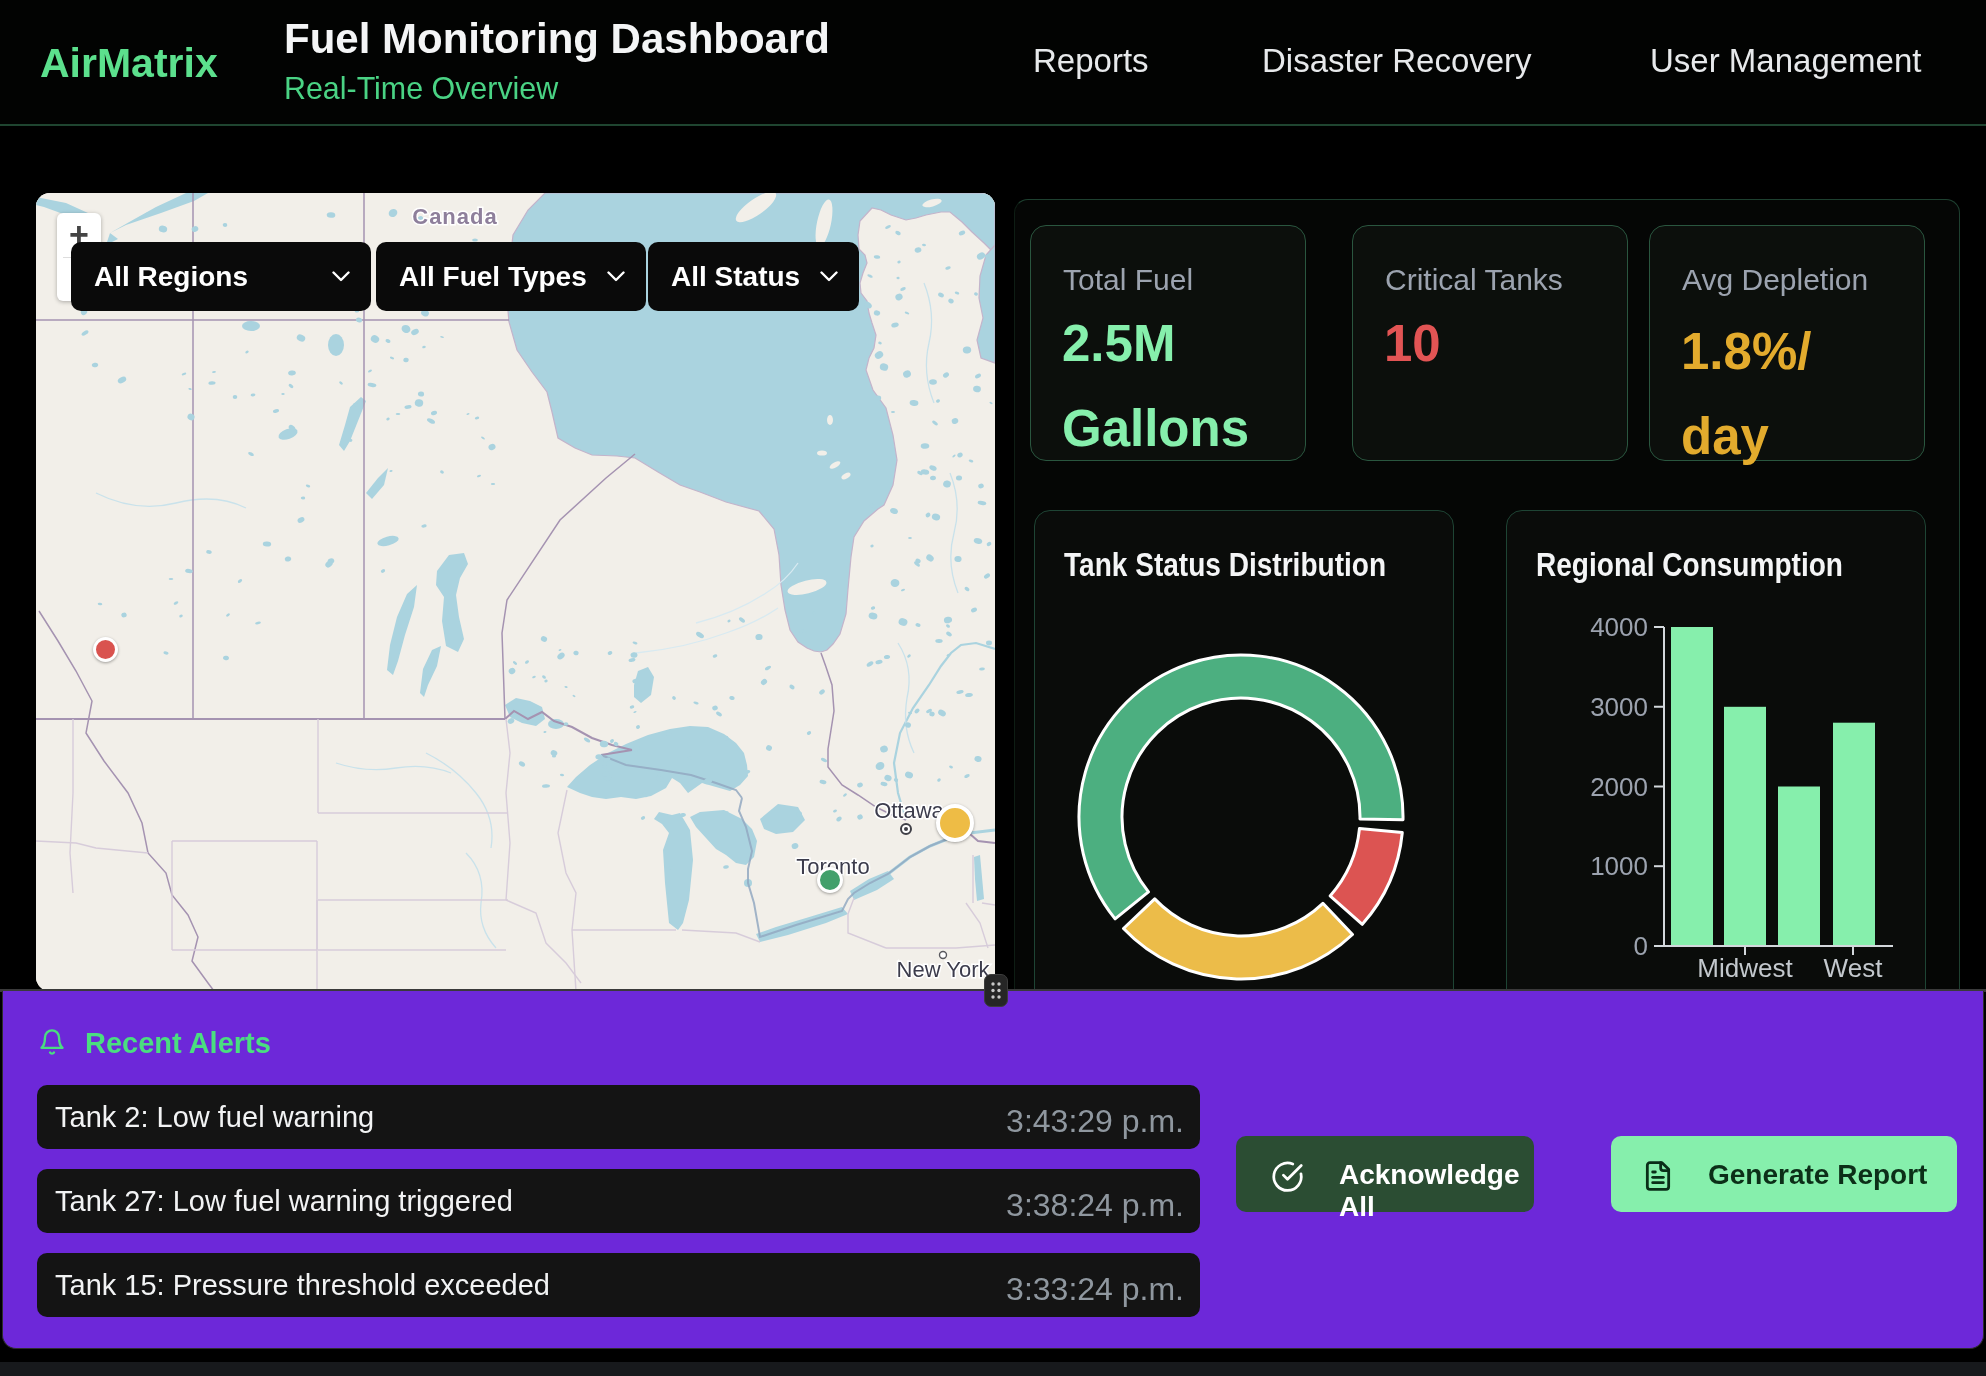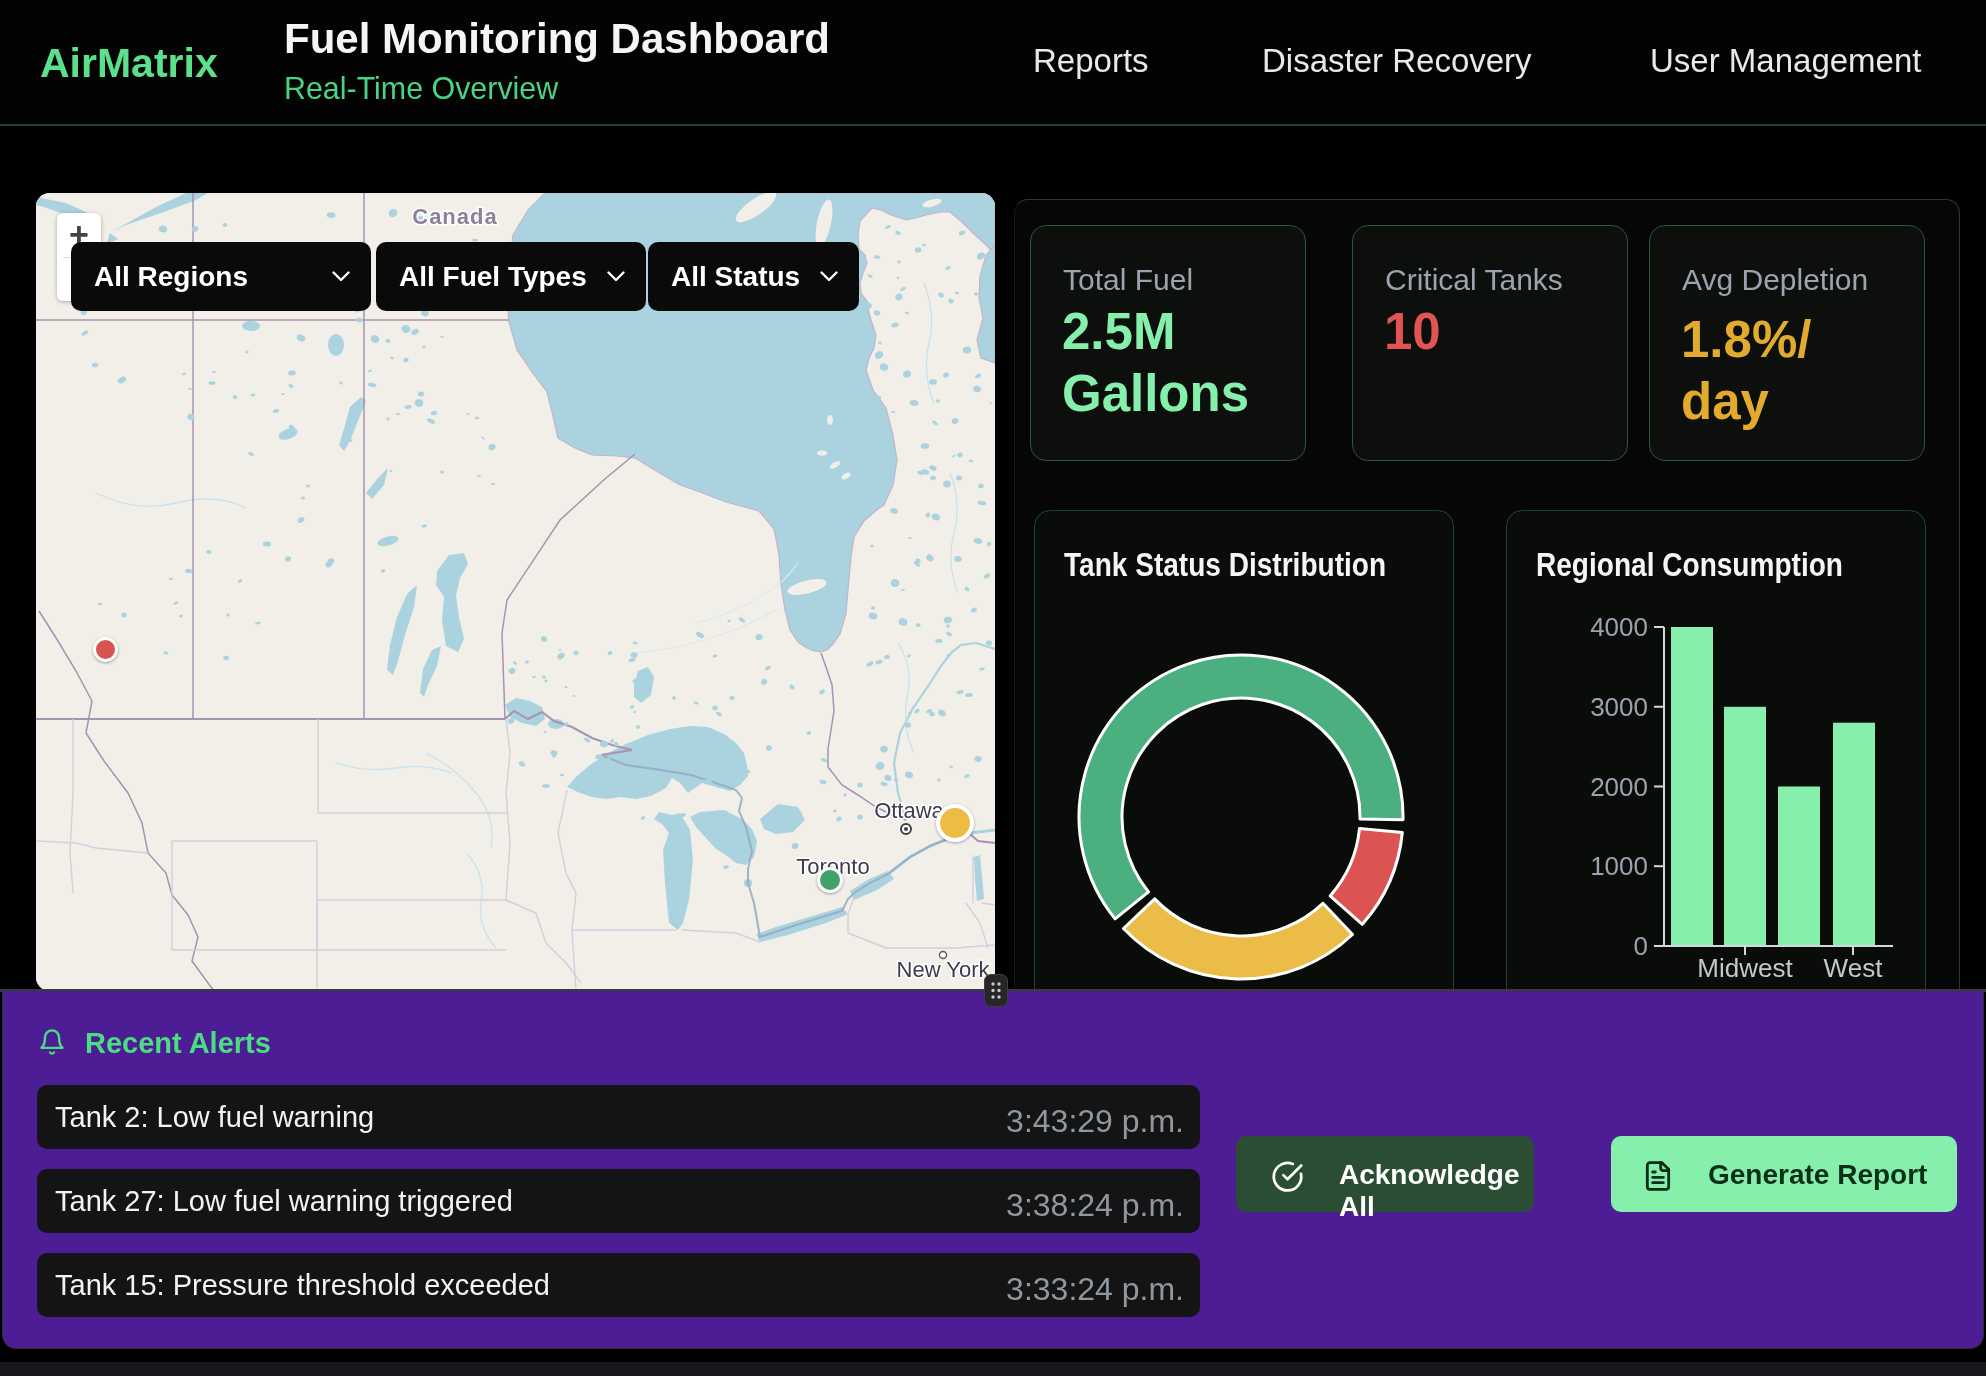--- a/index.html
+++ b/index.html
@@ -21,30 +21,30 @@
 .dd { position:absolute; top:49px; height:69px; background:#0a0a0a; border-radius:10px; color:#fff;
   font-size:28px; font-weight:600; line-height:69px; padding-left:23px; }
 .dd svg { position:absolute; right:21px; top:29px; }
 .mkr { position:absolute; border-radius:50%; border:3.5px solid #fff; box-shadow:0 1px 3px rgba(0,0,0,0.35); }
 #rpanel { position:absolute; left:1014px; top:199px; width:946px; height:812px;
   border:1px solid #0e1d14; border-top-color:#1e4030; border-right-color:#1e4030;
   border-radius:14px 14px 0 0; background:#050605; }
 .scard { position:absolute; top:225px; width:276px; height:236px; background:#0c0f0c;
   border:1px solid #2a563f; border-radius:16px; }
 .slabel { position:absolute; left:32px; top:37px; font-size:30px; font-weight:500; color:#9ca3af; }
-.sval { position:absolute; left:31px; top:75px; font-size:51px; font-weight:bold; line-height:62px; }
+.sval { position:absolute; left:31px; top:75px; font-size:51px; font-weight:bold; line-height:85px; }
 .ccard { position:absolute; top:510px; width:420px; height:520px; background:#0a0c0a;
   border:1px solid #1e4434; border-radius:16px; overflow:hidden; }
 .ctitle { position:absolute; left:29px; top:35px; font-size:33px; font-weight:bold; color:#f4f5f6;
   transform:scaleX(0.85); transform-origin:left top; white-space:nowrap; }
 .ccard svg { position:absolute; left:0; top:0; }
 #divline { position:absolute; left:0; top:989px; width:1986px; height:3px; background:#3a3a3a; }
 #handle { position:absolute; left:984px; top:974px; width:24px; height:33px; background:#262626;
   border:1px solid #3d3d3d; border-radius:7px; }
-#alerts { position:absolute; left:2px; top:991px; width:1982px; height:358px; background:#4c1d95;
+#alerts { position:absolute; left:2px; top:991px; width:1982px; height:358px; background:#6d28d9;
   border-left:1px solid #2d2d2d; border-right:1px solid #2d2d2d; border-bottom:1px solid #2d2d2d;
   border-radius:0 0 14px 14px; }
 .atitle { position:absolute; left:82px; top:36px; font-size:29px; font-weight:bold; color:#4ade80; }
 .arow { position:absolute; left:34px; width:1163px; height:64px; background:#141414; border-radius:10px; }
 .arow .t { position:absolute; left:18px; top:16px; font-size:29px; color:#f2f3f4; }
 .arow .ts { position:absolute; right:16px; top:18px; font-size:32px; color:#8f979f; }
 .btn { position:absolute; top:145px; height:76px; border-radius:10px; font-weight:bold; font-size:28px; }
 #btnack { left:1233px; width:298px; background:#2b4d33; color:#fff; }
 #btngen { left:1608px; width:346px; background:#86efac; color:#0c2f18; }
 #bstrip { position:absolute; left:0; top:1362px; width:1986px; height:14px; background:#17191c; }

